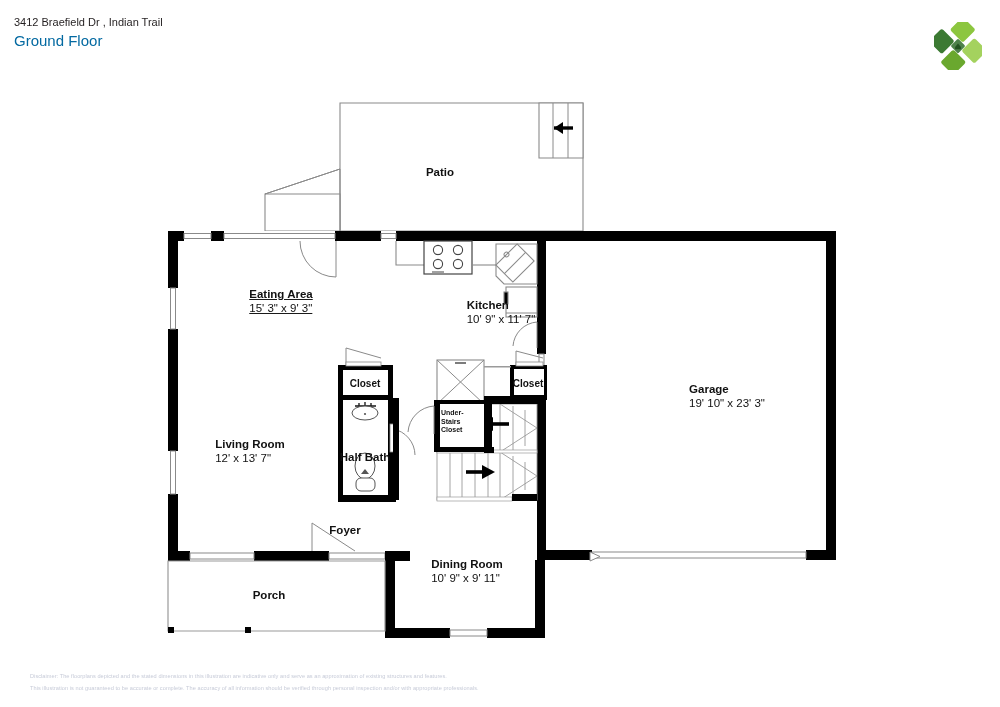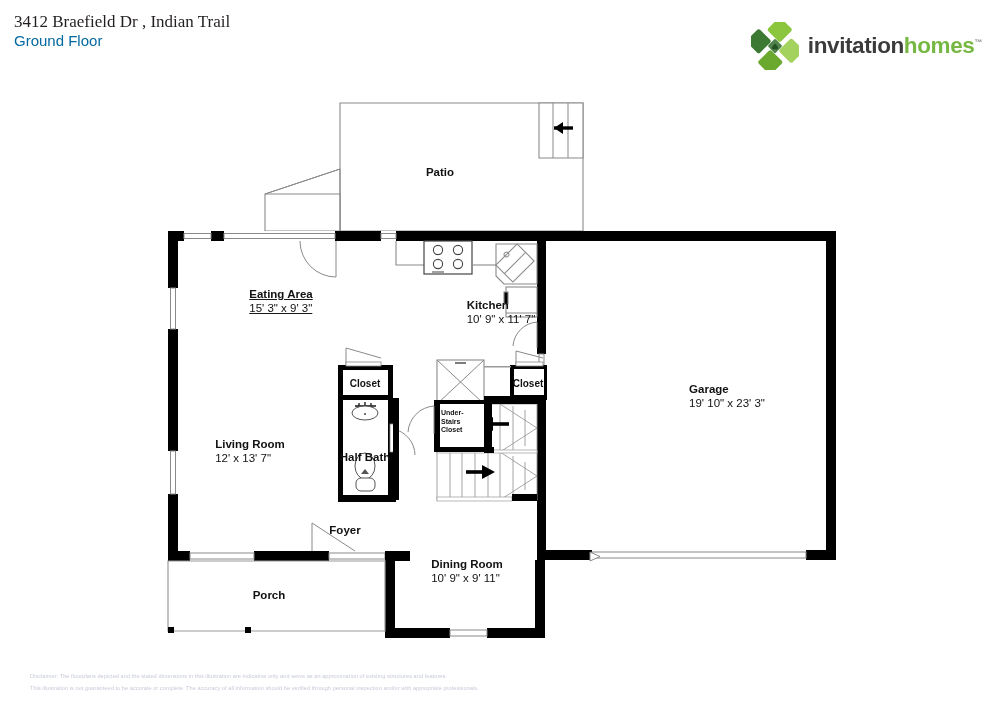--- a/index.html
+++ b/index.html
@@ -15,25 +15,24 @@
     font-family: "Liberation Sans", sans-serif;
     color: #1a1a1a;
     overflow: hidden;
   }
 
   
   #header-address {
     position: absolute;
     left: 14px;
     top: 13px;
-    font-size: 17px;
+    font-size: 11px;
     line-height: 18px;
     color: #231f20;
     white-space: nowrap;
-    font-family: Liberation Serif, serif;
   }
   #header-floor {
     position: absolute;
     left: 14px;
     top: 32px;
     font-size: 15px;
     line-height: 18px;
     color: #0369a1;
     white-space: nowrap;
   }
@@ -121,23 +120,20 @@
     <g transform="translate(50,50)">
       <rect x="-34" y="-34" width="38" height="38" rx="5" transform="rotate(45) translate(-2,-16)" fill="#8cc63f"></rect>
       <rect x="-4" y="-34" width="38" height="38" rx="5" transform="rotate(45) translate(16,-2)" fill="#a4d25e"></rect>
       <rect x="-34" y="-4" width="38" height="38" rx="5" transform="rotate(45) translate(-16,2)" fill="#3c7a33"></rect>
       <rect x="-4" y="-4" width="38" height="38" rx="5" transform="rotate(45) translate(2,16)" fill="#6aa82e"></rect>
 
       <rect x="-11" y="-11" width="22" height="22" rx="3" transform="rotate(45)" fill="#2f6b2c" opacity="0.85"></rect>
       <path d="M -6 2 L 0 -5 L 6 2 L 6 7 L -6 7 Z" fill="#1f4d1d" opacity="0.9"></path>
     </g>
   </svg>
-  <div class="logo-word">
-    <span class="word-invitation">invitation</span><span class="word-homes">homes</span><span class="word-tm">™</span>
-  </div>
 </div>
 
 <svg id="plan" viewBox="0 0 1000 707">
 
   <g>
     <path d="M 340 103 L 583 103 L 583 231 L 340 231 Z" fill="#ffffff" stroke="#8a8a8a" stroke-width="1.1"></path>
 
     <path d="M 539 103 L 583 103 L 583 158 L 539 158 Z" fill="#ffffff" stroke="#8a8a8a" stroke-width="1.1"></path>
     <line x1="553" y1="103" x2="553" y2="158" stroke="#8a8a8a" stroke-width="1"></line>
     <line x1="568" y1="103" x2="568" y2="158" stroke="#8a8a8a" stroke-width="1"></line>

